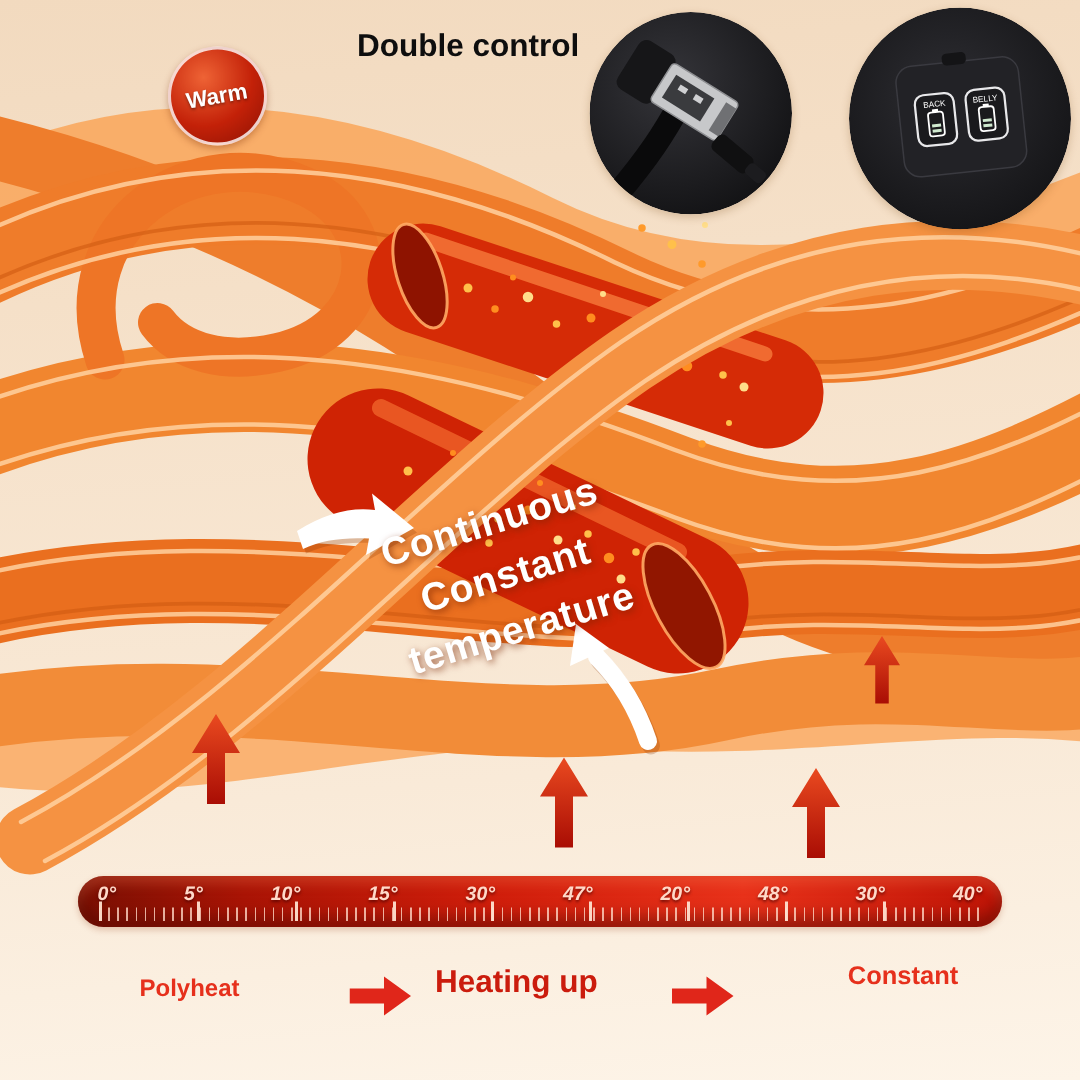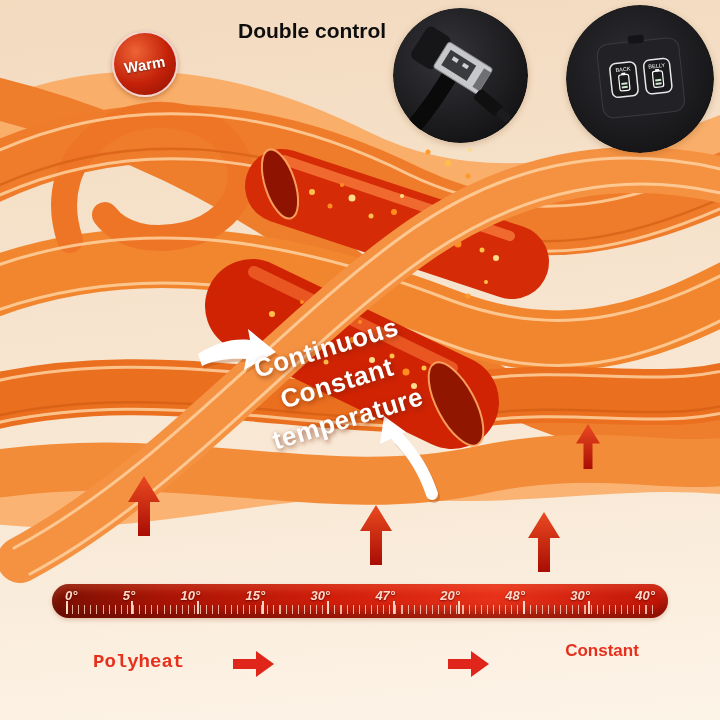--- a/index.html
+++ b/index.html
@@ -31,21 +31,21 @@
         box-shadow:inset 0 -7px 10px rgba(80,8,0,.5), inset 0 5px 8px rgba(255,130,90,.3), 0 2px 4px rgba(150,60,20,.25);}
   .scalebar .labels{position:absolute;left:13px;right:13px;top:4px;display:flex;justify-content:space-between;}
   .scalebar .labels span{font-style:italic;font-weight:700;font-size:13px;color:#ffd9c9;
         text-shadow:0 1px 2px rgba(70,0,0,.7);}
   .scalebar .ticks{position:absolute;left:14px;right:14px;bottom:4px;height:9px;
         background:repeating-linear-gradient(90deg,rgba(255,214,196,.8) 0 1px,transparent 1px 6.1px);}
   .scalebar .ticks-major{position:absolute;left:14px;right:14px;bottom:4px;height:13px;
         background:repeating-linear-gradient(90deg,rgba(255,224,206,.95) 0 2px,transparent 2px 65.3px);}
 
   .step{position:absolute;color:#e6301c;font-weight:700;}
-  .step.s1{left:93px;top:651px;font-size:19px;font-family:Liberation Mono, monospace;}
+  .step.s1{left:93px;top:651px;font-size:16px;}
   .step.s2{left:290px;top:643px;font-size:21px;font-weight:800;color:#cb1c0d;}
   .step.s3{left:536px;top:641px;width:132px;text-align:center;font-size:17px;line-height:20px;}
   .arrow-step{position:absolute;}
   .arrow-step.a1{left:233px;top:650px;}
   .arrow-step.a2{left:448px;top:650px;}
 </style>
 </head>
 <body>
 
 <div class="stage">
@@ -244,20 +244,21 @@
       <span>40°</span>
     </div>
     <div class="ticks"></div>
     <div class="ticks-major"></div>
   </div>
 
   <div class="step s1">Polyheat</div>
   <svg class="arrow-step a1" width="42" height="28" viewBox="0 0 42 28">
     <path d="M0 9 L23 9 L23 1 L41 14 L23 27 L23 19 L0 19 Z" fill="#e0261a"></path>
   </svg>
+  <div class="step s2">Heating up</div>
   <svg class="arrow-step a2" width="42" height="28" viewBox="0 0 42 28">
     <path d="M0 9 L23 9 L23 1 L41 14 L23 27 L23 19 L0 19 Z" fill="#e0261a"></path>
   </svg>
   <div class="step s3">
     <div>Constant</div>
   </div>
 
 </div>
 
 </body></html>

